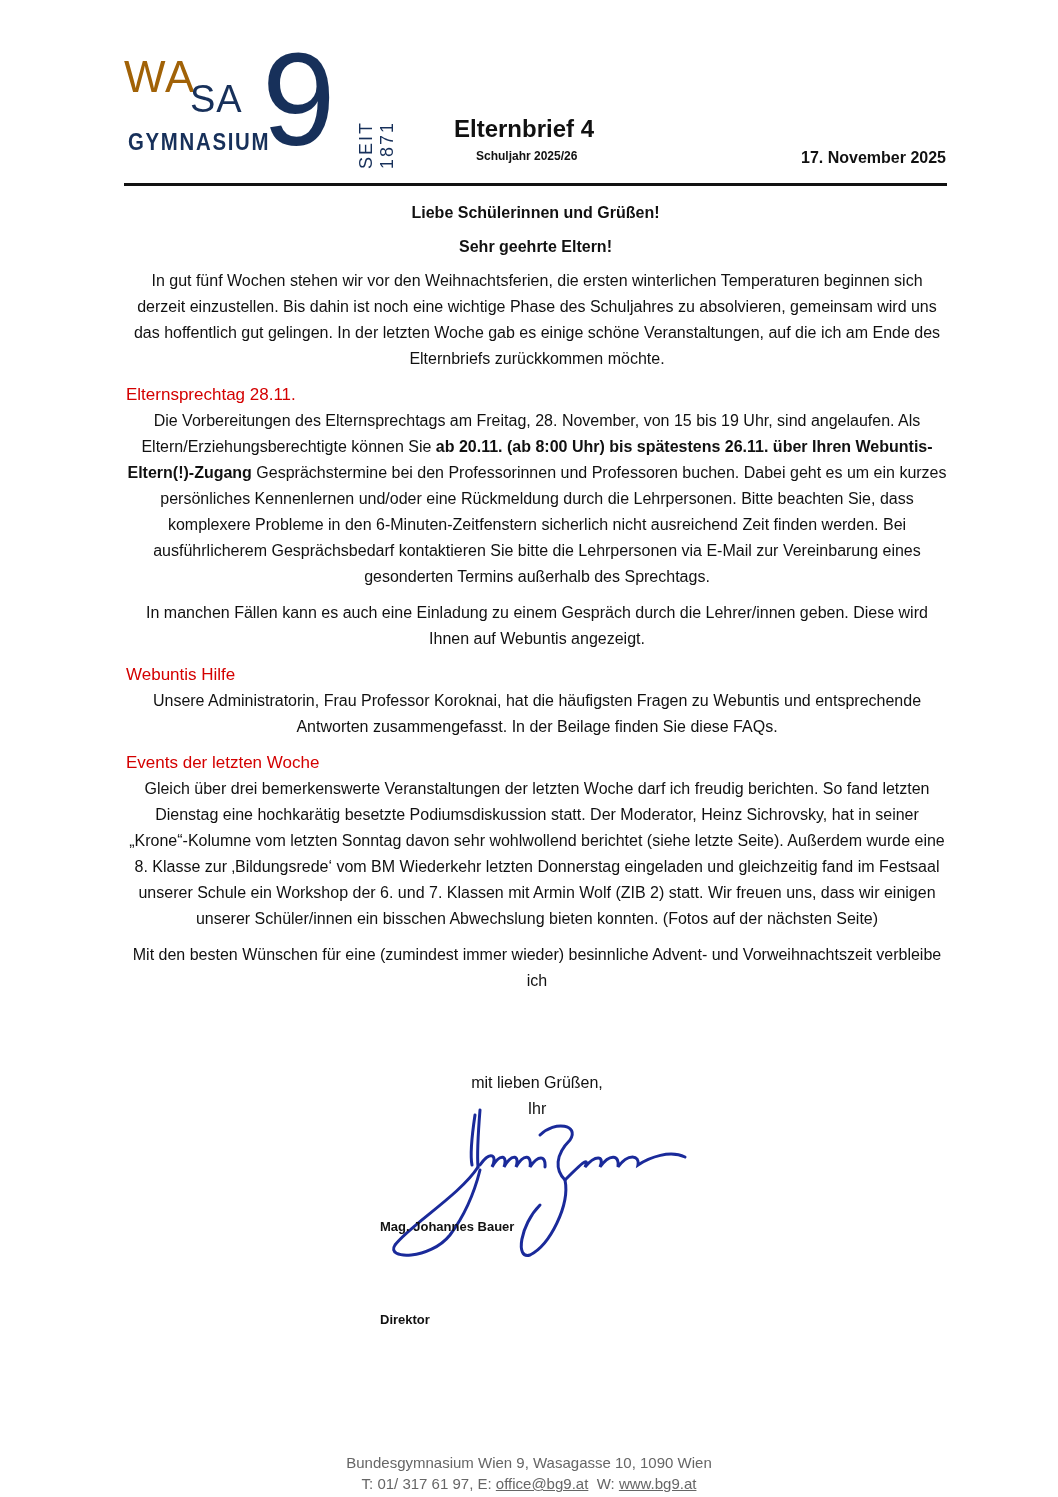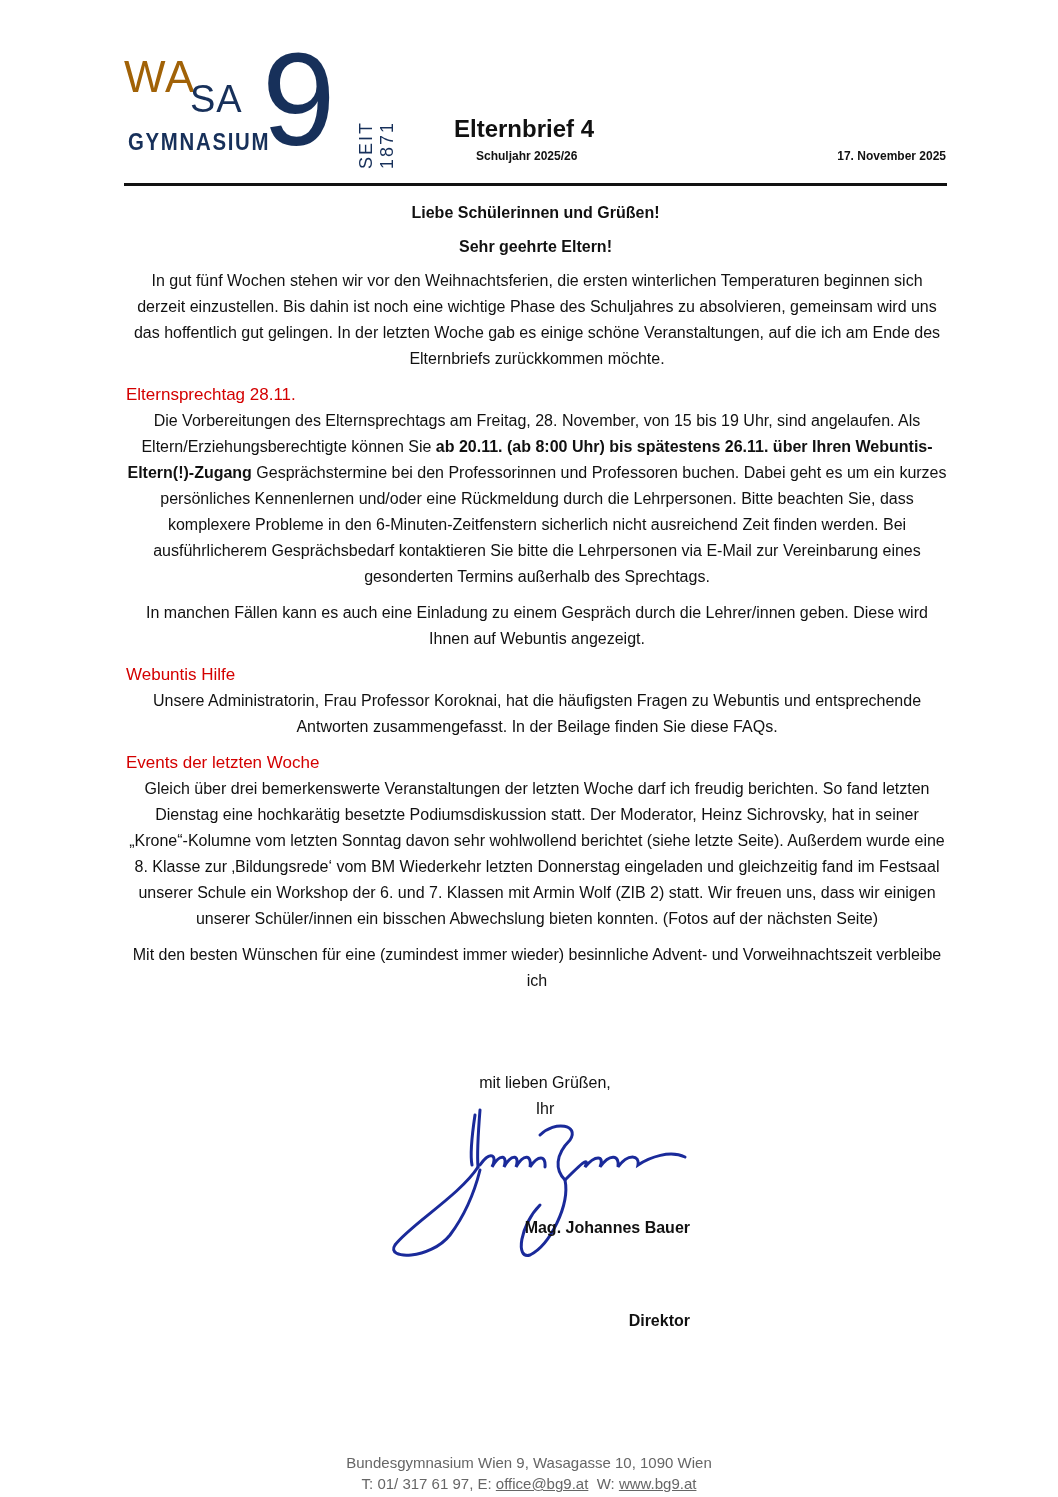--- a/index.html
+++ b/index.html
@@ -6,30 +6,30 @@
   body { width: 1058px; height: 1497px; position: relative; overflow: hidden;
          font-family: "Liberation Sans", sans-serif; color: #111; }
   .logo { position: absolute; left: 122px; top: 52px; width: 250px; height: 110px; }
   .logo .wa { position: absolute; left: 2px; top: 0; font-size: 44px; color: #a16207; letter-spacing: 1px; font-weight: 400; }
   .logo .sa { position: absolute; left: 68px; top: 26px; font-size: 38px; color: #17305a; letter-spacing: 1px; }
   .logo .gym { position: absolute; left: 6px; top: 76px; font-size: 24px; font-weight: 700; color: #17305a; letter-spacing: 2px; transform: scaleX(0.85); transform-origin: left; }
   .logo .nine { position: absolute; left: 140px; top: -18px; font-size: 132px; color: #17305a; font-weight: 300; line-height: 1; }
   .logo .seit { position: absolute; left: 205px; top: 46px; font-size: 18px; color: #17305a; transform: rotate(-90deg); transform-origin: center; width: 100px; letter-spacing: 2px; }
   .title { position: absolute; left: 454px; top: 115px; font-size: 24px; font-weight: 700; }
   .schuljahr { position: absolute; left: 476px; top: 149px; font-size: 12px; font-weight: 700; }
-  .date { position: absolute; right: 112px; top: 149px; font-size: 12px; font-weight: 700; }
+  .date { position: absolute; right: 112px; top: 149px; font-size: 16px; font-weight: 700; }
   .rule { position: absolute; left: 124px; top: 183px; width: 823px; height: 3px; background: #111; }
   .greet { position: absolute; left: 124px; width: 823px; text-align: center; font-size: 16px; font-weight: 700; }
   .body { position: absolute; left: 126px; top: 268px; width: 822px; font-size: 16px; line-height: 26px; }
   .body p { margin: 0 0 10px 0; text-align: center; }
   .body h3 { color: #d40000; font-size: 17px; margin: 2px 0 0 0; font-weight: 400; line-height: 26px; }
   .body .b { font-weight: 700; }
-  .closing { position: absolute; left: 380px; width: 330px; text-align: center; font-size: 16px; }
+  .closing { position: absolute; left: 372px; width: 330px; text-align: center; font-size: 16px; }
   .sig { position: absolute; left: 380px; top: 1095px; width: 320px; height: 170px; }
-  .signame { position: absolute; left: 380px; width: 310px; text-align: right; font-size: 16px; font-weight: 700; }
+  .signame { position: absolute; left: 380px; width: 310px; text-align: left; font-size: 13px; font-weight: 700; }
   .footer { position: absolute; left: 0; width: 1058px; text-align: center; font-size: 15px; color: #666; line-height: 21px; margin-top: 28px; }
   .footer a { color: #666; text-decoration: underline; }
 </style>
 </head>
 <body>
 
 <div class="logo">
   <span class="wa">WA</span>
   <span class="sa">SA</span>
   <span class="gym">GYMNASIUM</span>

